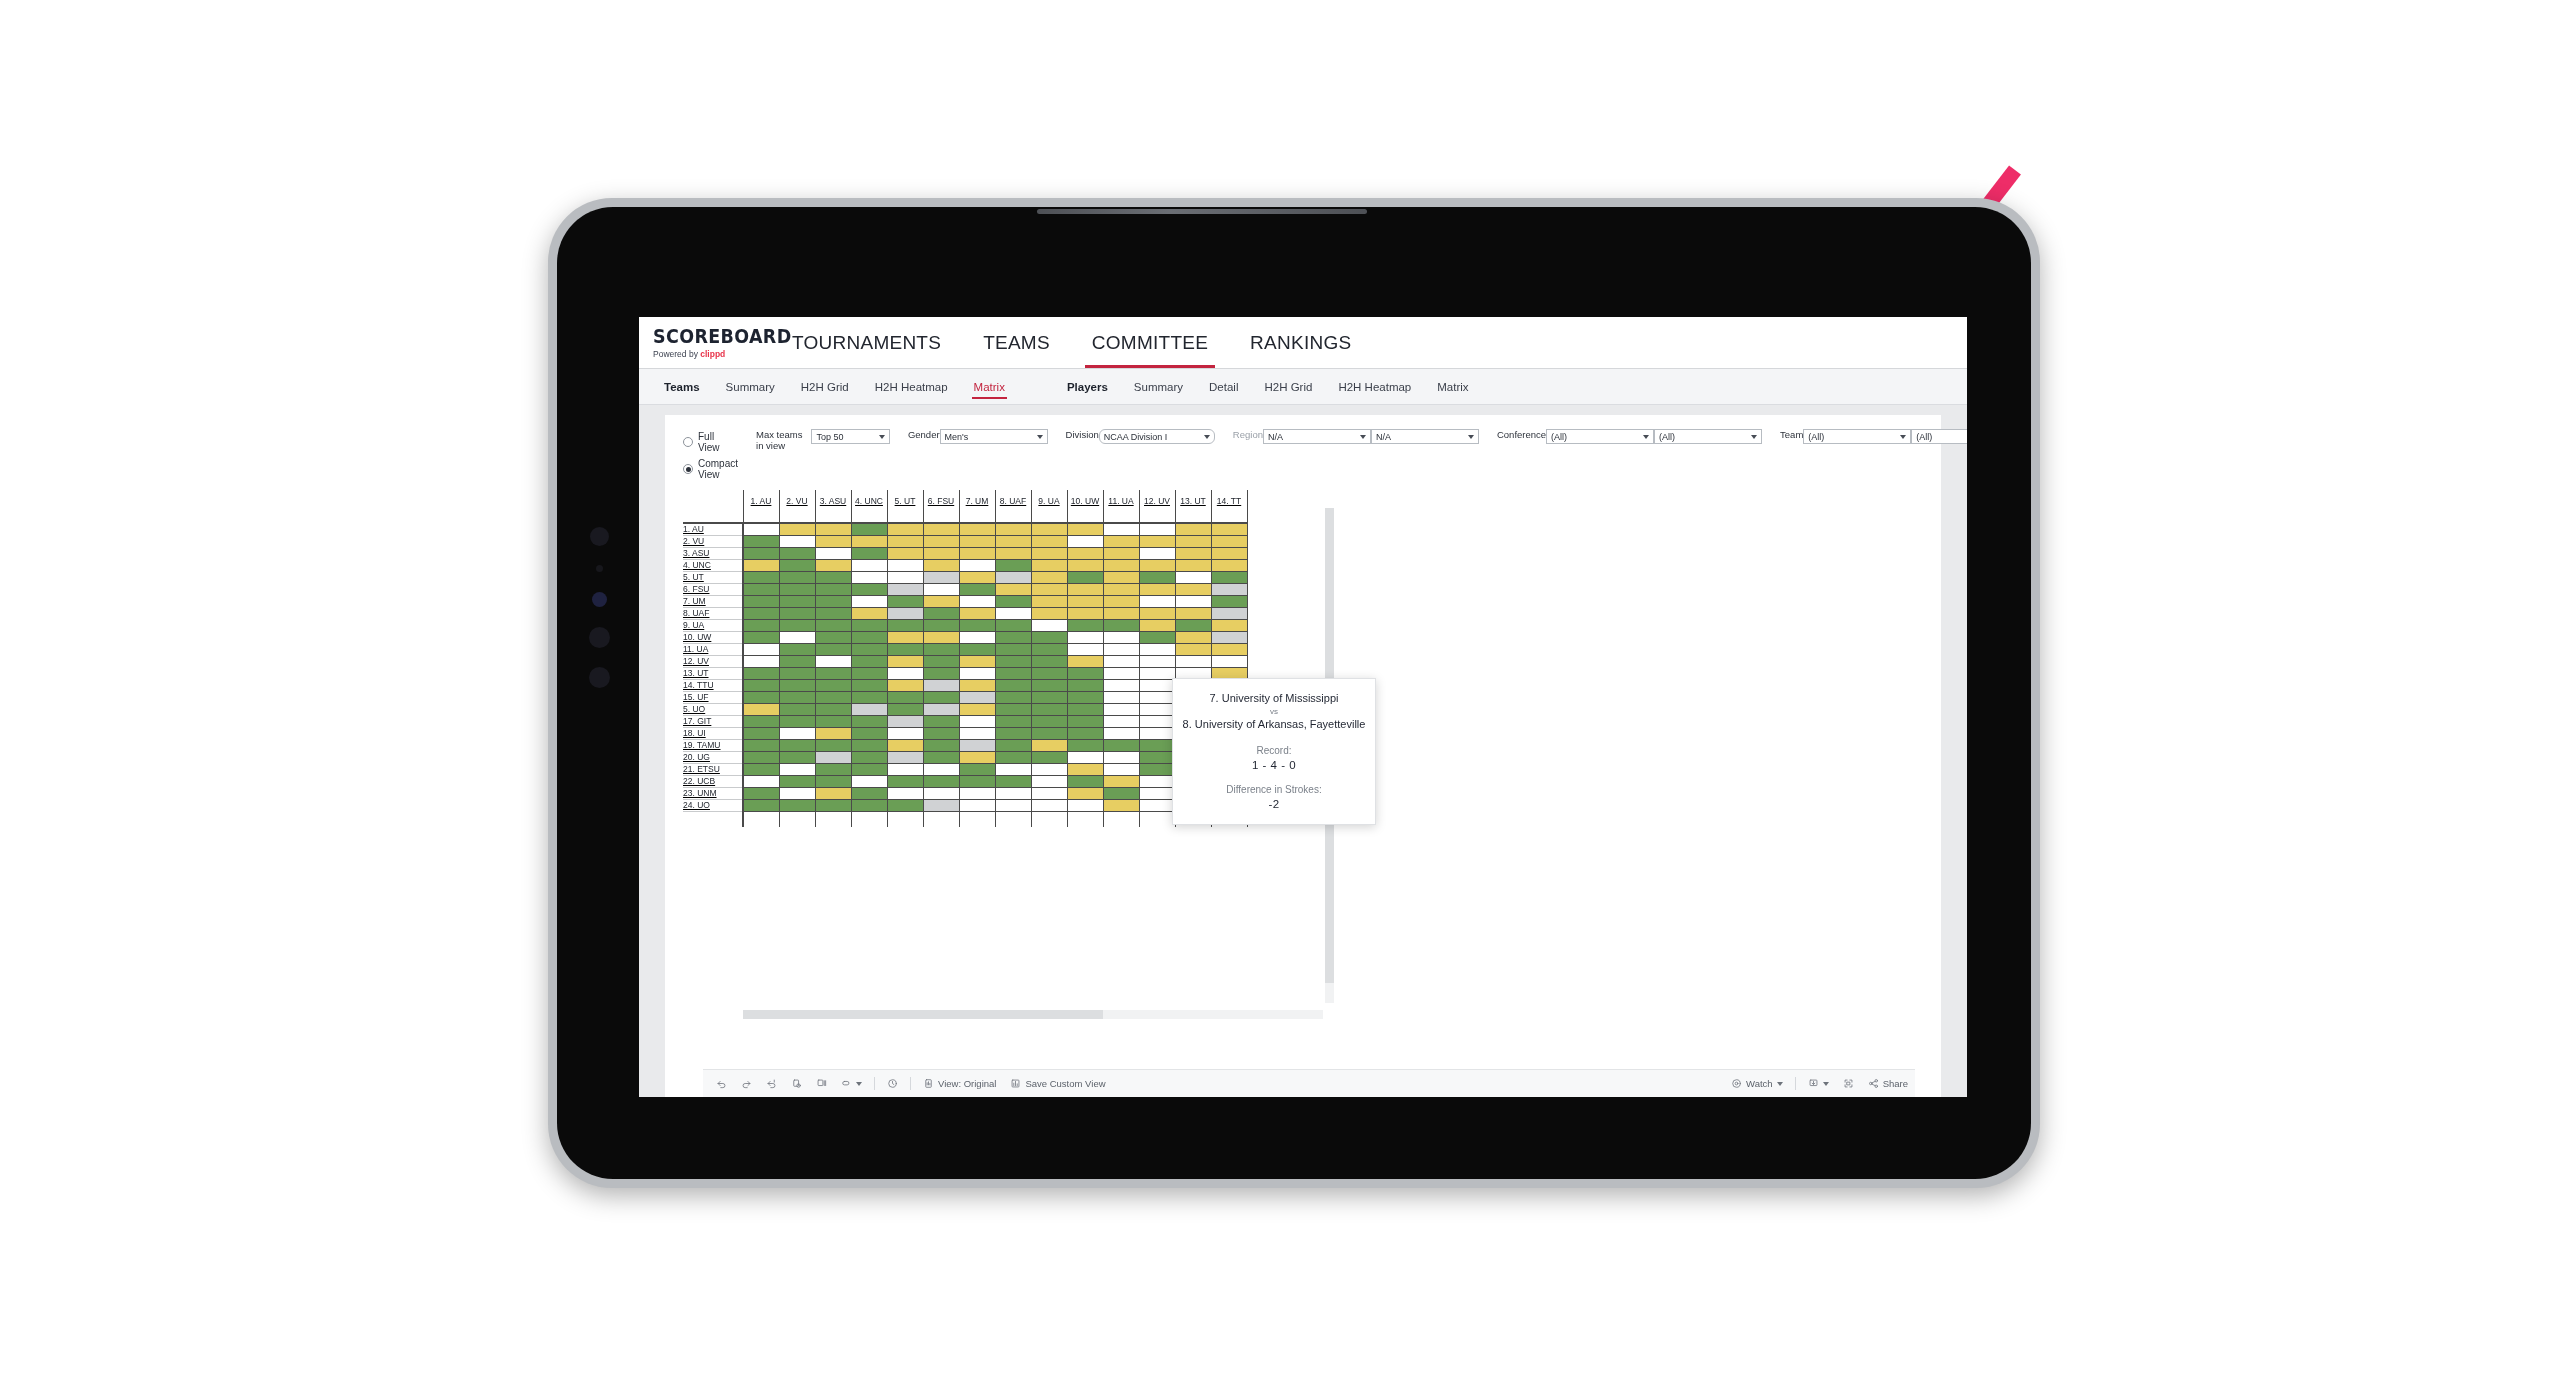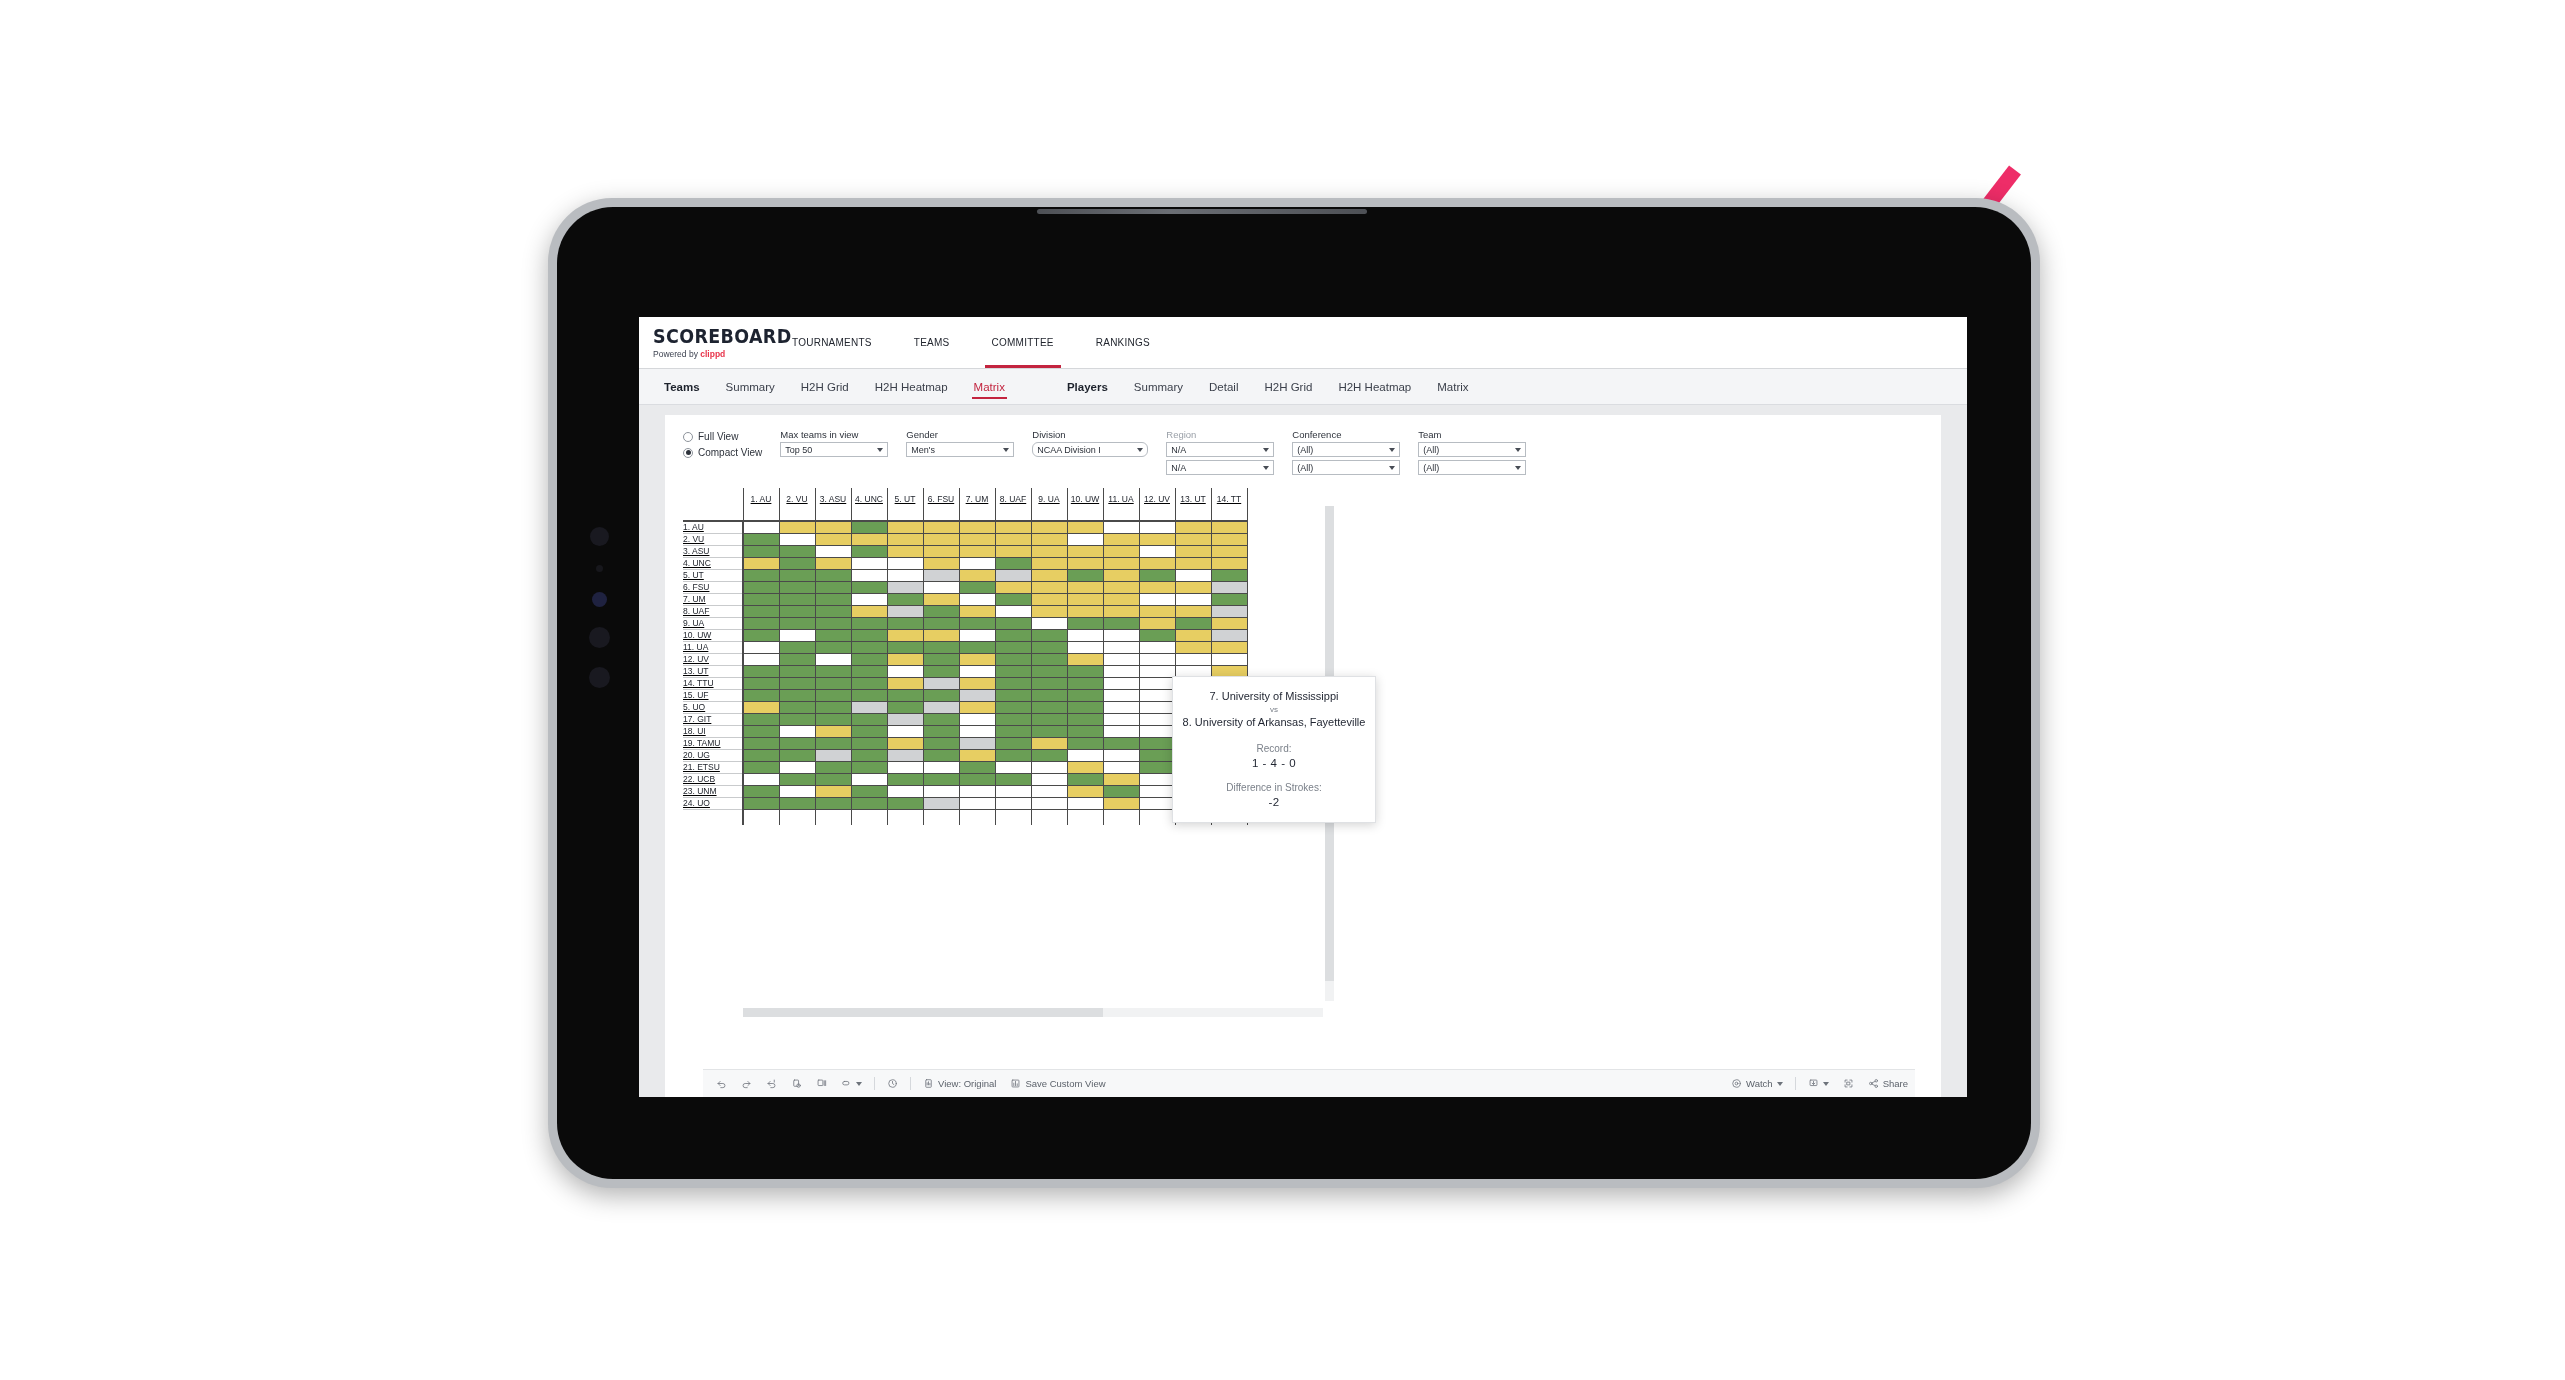--- a/index.html
+++ b/index.html
@@ -72,21 +72,21 @@
     font-family: "DejaVu Sans", sans-serif;
     font-weight: 700; font-size: 19px; letter-spacing: 0.4px;
     color: #1d2330; line-height: 1;
     transform: scaleX(0.92); transform-origin: left center;
   }
   #brand .bsub { font-size: 8.5px; color: #3d4250; margin-top: 3px; }
   #brand .bsub em { font-style: normal; color: #e8334a; font-weight:700; }
   .topnav-items { display: flex; align-items: stretch; }
   .topnav-item {
     display: flex; align-items: center; padding: 0 21px;
-    font-size: 10px; color: #22262f; letter-spacing: .25px;
+    font-size: 19px; color: #22262f; letter-spacing: .25px;
     position: relative; cursor: pointer; white-space: nowrap;
   }
   .topnav-item.active::after {
     content:""; position:absolute; left: 14px; right: 14px; bottom: 0;
     height: 3px; background: #c3243f;
   }
 
   
   #subnav {
     height: 36px; background: #f4f5f7;
@@ -106,21 +106,21 @@
     height: 2px; background:#c3243f;
   }
   .subgap { width: 36px; }
 
   
   #workspace { position: relative; height: calc(100% - 52px - 36px); background: #e9eaec; padding: 10px 26px 0 26px; }
   #sheet { position: relative; background: #ffffff; height: 100%; padding: 8px 0 0 0; }
 
   
   #filters { display: flex; align-items: flex-start; padding: 6px 0 4px 18px; gap: 18px; }
-  .fgroup { display:flex; flex-direction: column; }
+  .fgroup { display:flex; flex-direction: row; }
   .flabel { font-size: 9.5px; color: #2d323b; margin-bottom: 2px; }
   .flabel.muted { color:#9aa0a8; }
   .fselect {
     width: 108px; height: 15px; border: 1px solid #b7bcc2; background:#fff;
     font-size: 9px; color: #2b3039; display:flex; align-items:center;
     padding-left: 4px; position: relative; cursor: pointer; margin-bottom: 3px;
   }
   .fselect .caret {
     position:absolute; right: 4px; top: 50%; transform: translateY(-50%);
     width: 0; height: 0; border-left: 3px solid transparent; border-right: 3px solid transparent;

